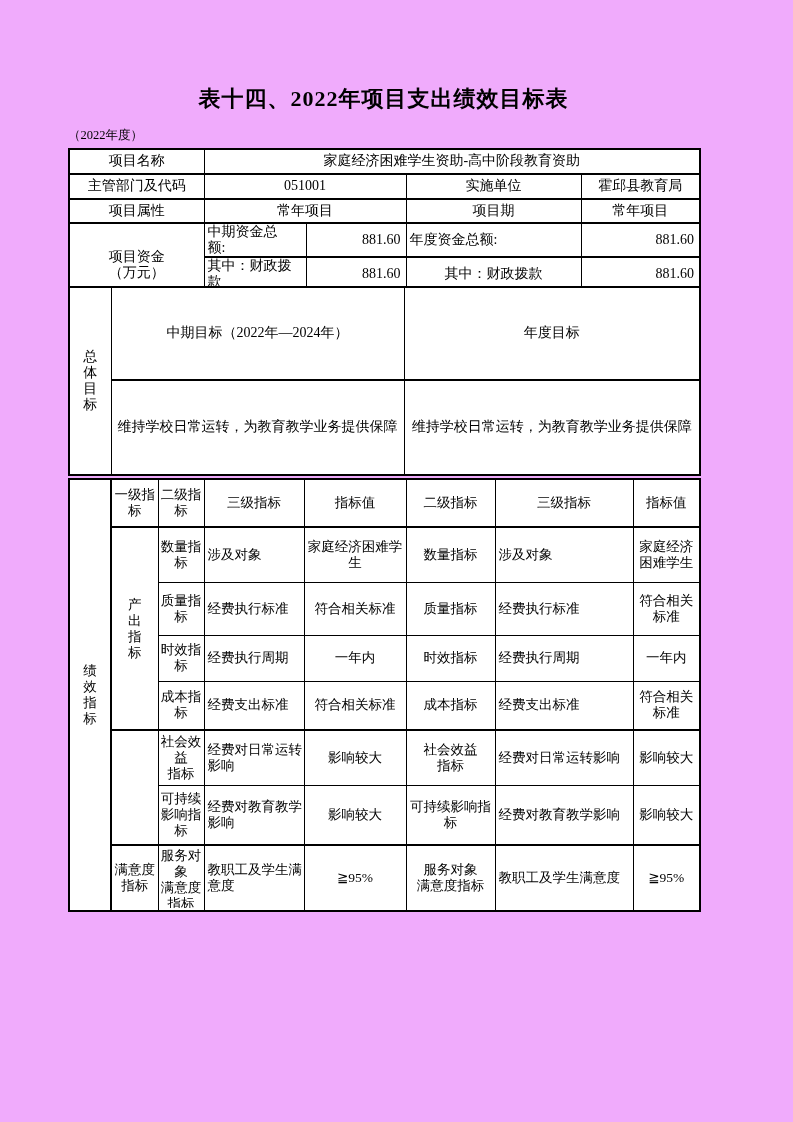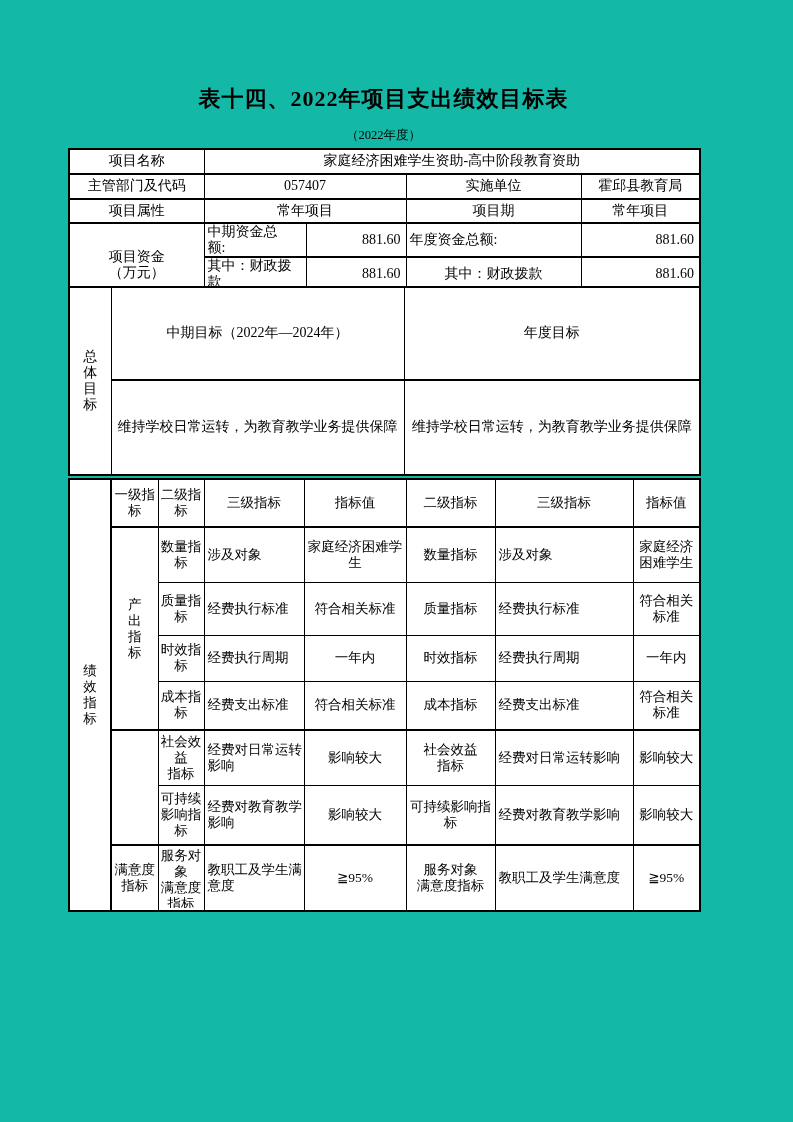--- a/index.html
+++ b/index.html
@@ -1,28 +1,28 @@
 <!DOCTYPE html>
 <html><head>
 <meta charset="utf-8">
 <style>
   html,body{margin:0;padding:0;background:#ffffff;}
   body{
     width:793px;height:1122px;
     font-family:"Liberation Serif","DejaVu Serif",serif;
     color:#000;position:relative;
   }
-  .sheet{position:absolute;top:0;left:0;width:793px;height:1122px;background:#14b8a6;}
+  .sheet{position:absolute;top:0;left:0;width:793px;height:1122px;background:#f0abfc;}
   .title{
     position:absolute;top:84px;left:68px;width:631px;
     text-align:center;font-size:22px;font-weight:bold;letter-spacing:1px;
   }
   .subtitle{
     position:absolute;top:127px;left:68px;width:631px;
-    text-align:center;font-size:12.5px;
+    text-align:left;font-size:12.5px;
   }
   table{border-collapse:collapse;table-layout:fixed;position:absolute;left:68px;background:#fff;}
   table{border:2px solid #000;}
   td{
     border:1px solid #000;
     font-size:14px;line-height:1.15;
     vertical-align:middle;text-align:center;
     white-space:pre-line;overflow:hidden;
     padding:0;
   }
@@ -61,21 +61,21 @@
       <col style="width:175px">
         <col style="width:119px">
     </colgroup>
     <tbody>
         <tr style="height:25px">
       <td>项目名称</td>
       <td colspan="4">家庭经济困难学生资助-高中阶段教育资助</td>
     </tr>
     <tr style="height:25px">
       <td>主管部门及代码</td>
-      <td colspan="2">057407</td>
+      <td colspan="2">051001</td>
       <td>实施单位</td>
       <td>霍邱县教育局</td>
     </tr>
     <tr style="height:24px">
       <td>项目属性</td>
       <td colspan="2">常年项目</td>
       <td>项目期</td>
       <td>常年项目</td>
     </tr>
     <tr style="height:31px">

